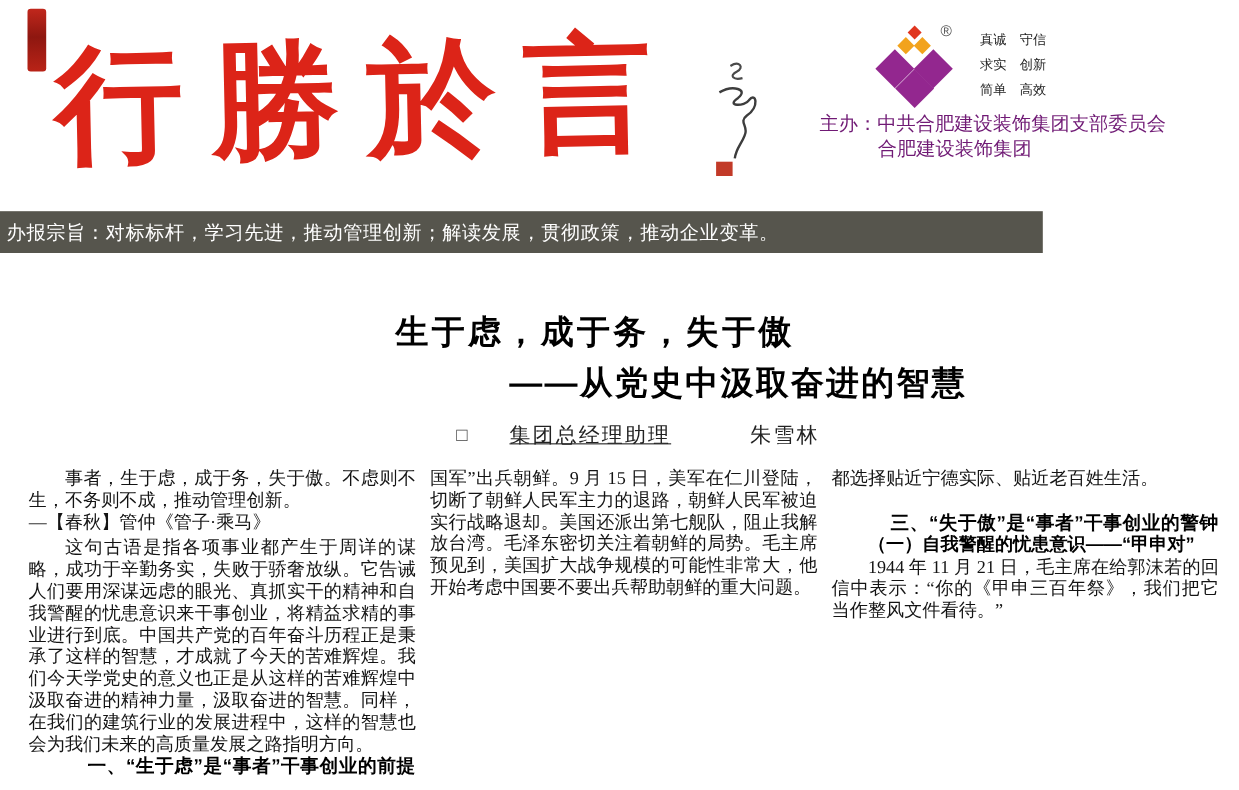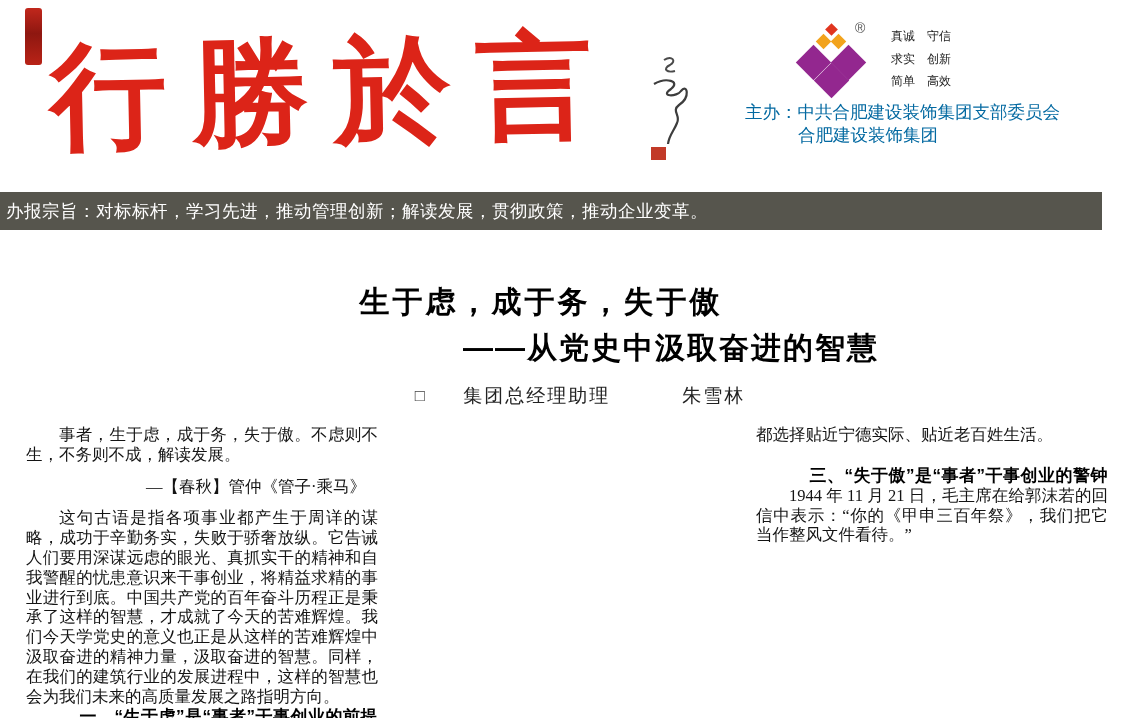--- a/index.html
+++ b/index.html
@@ -25,25 +25,25 @@
   .logo{position:relative;width:78px;height:80px;}
   .diamond{position:absolute;transform:rotate(45deg);}
   .dp{width:25px;height:25px;background:#93278f;}
   .do{width:11px;height:11px;background:#f2a31d;}
   .dr{width:9px;height:9px;background:#e0351f;}
   .d-pl{left:6px;top:28px;}   .d-pr{left:41px;top:28px;}  .d-pb{left:23.5px;top:46px;}
   .d-ol{left:23px;top:13.5px;}.d-or{left:38px;top:13.5px;}.d-rt{left:31.5px;top:3px;}
   .reg{position:absolute;left:60px;top:-2px;font-size:14px;color:#555;
        font-family:"Liberation Sans",sans-serif;}
   .motto{margin-left:18px;padding-top:3px;font-size:12px;line-height:22.5px;color:#222;}
-  .publisher{position:absolute;left:745px;top:101px;font-size:17.5px;line-height:22.5px;color:#0369a1;}
+  .publisher{position:absolute;left:745px;top:101px;font-size:17.5px;line-height:22.5px;color:#701a75;}
   .pub-indent{padding-left:53px;}
   
   .banner{
-    position:absolute;left:0;top:192px;width:1102px;height:38px;box-sizing:border-box;
+    position:absolute;left:0;top:192px;width:948px;height:38px;box-sizing:border-box;
     background:#56554d;color:#ffffff;
     display:flex;justify-content:space-between;align-items:center;
     padding:0 22px 0 6px;font-size:17.5px;letter-spacing:0.5px;
   }
   
   main{position:absolute;left:0;top:230px;width:1126px;}
   .title{
     margin:52px 0 0;text-align:center;transform:translateX(-22px);
     font-family:"Liberation Sans",sans-serif;font-weight:600;
     font-size:30px;letter-spacing:3px;color:#000;
@@ -51,30 +51,30 @@
   .subtitle{
     margin:5px 0 0;text-align:center;transform:translateX(108px);
     font-family:"Liberation Sans",sans-serif;font-weight:700;
     font-size:30px;letter-spacing:2px;color:#000;
   }
   .byline{
     margin-top:14px;display:flex;justify-content:center;align-items:center;
     transform:translateX(17px);font-size:19px;color:#222;
   }
   .bbox{margin-right:38px;font-size:17px;color:#444;}
-  .brole{letter-spacing:2px;}
+  .brole{letter-spacing:2px;text-decoration:underline;}
   .bauthor{margin-left:72px;letter-spacing:2px;}
   
   .columns{
     display:flex;gap:13px;margin:16px 18px 0 26px;height:305px;overflow:hidden;
   }
   .col{flex:1;font-size:16.5px;line-height:19.8px;text-align:justify;color:#141414;}
   .para{margin:0;text-indent:2em;}
   .cont{text-indent:0;}
-  .attr{margin:12px;text-align:right;text-indent:0;}
+  .attr{margin:0;text-indent:0;}
   .gap1{margin-top:4px;}
   .chead{
     margin:0;font-family:"Liberation Sans",sans-serif;font-weight:700;
     font-size:17px;line-height:21px;text-align:right;letter-spacing:0.5px;color:#000;
   }
   .gap-top{margin-top:20px;}
   .subhead{
     margin:0;font-family:"Liberation Sans",sans-serif;font-weight:700;
     font-size:16.5px;line-height:19.8px;text-indent:2em;color:#000;
   }
@@ -128,33 +128,35 @@
 
     <div class="byline">
       <span class="bbox">□</span>
       <span class="brole">集团总经理助理</span>
       <span class="bauthor">朱雪林</span>
     </div>
 
     <div class="columns">
 
       <section class="col">
-        <p class="para">事者，生于虑，成于务，失于傲。不虑则不生，不务则不成，解读发展。</p>
+        <p class="para">事者，生于虑，成于务，失于傲。不虑则不生，不务则不成，推动管理创新。</p>
         <p class="attr">—【春秋】管仲《管子·乘马》</p>
         <p class="para gap1">这句古语是指各项事业都产生于周详的谋略，成功于辛勤务实，失败于骄奢放纵。它告诫人们要用深谋远虑的眼光、真抓实干的精神和自我警醒的忧患意识来干事创业，将精益求精的事业进行到底。中国共产党的百年奋斗历程正是秉承了这样的智慧，才成就了今天的苦难辉煌。我们今天学党史的意义也正是从这样的苦难辉煌中汲取奋进的精神力量，汲取奋进的智慧。同样，在我们的建筑行业的发展进程中，这样的智慧也会为我们未来的高质量发展之路指明方向。</p>
         <h3 class="chead">一、“生于虑”是“事者”干事创业的前提</h3>
 
       </section>
 
       <section class="col">
+        <p class="para cont">国军”出兵朝鲜。9 月 15 日，美军在仁川登陆，切断了朝鲜人民军主力的退路，朝鲜人民军被迫实行战略退却。美国还派出第七舰队，阻止我解放台湾。毛泽东密切关注着朝鲜的局势。毛主席预见到，美国扩大战争规模的可能性非常大，他开始考虑中国要不要出兵帮助朝鲜的重大问题。</p>
 
       </section>
 
       <section class="col">
         <p class="para cont">都选择贴近宁德实际、贴近老百姓生活。</p>
         <h3 class="chead gap-top">三、“失于傲”是“事者”干事创业的警钟</h3>
+        <h4 class="subhead">（一）自我警醒的忧患意识——“甲申对”</h4>
         <p class="para">1944 年 11 月 21 日，毛主席在给郭沫若的回信中表示：“你的《甲申三百年祭》，我们把它当作整风文件看待。”</p>
       </section>
 
     </div>
   </main>
 
 </div>
 
 </body></html>

